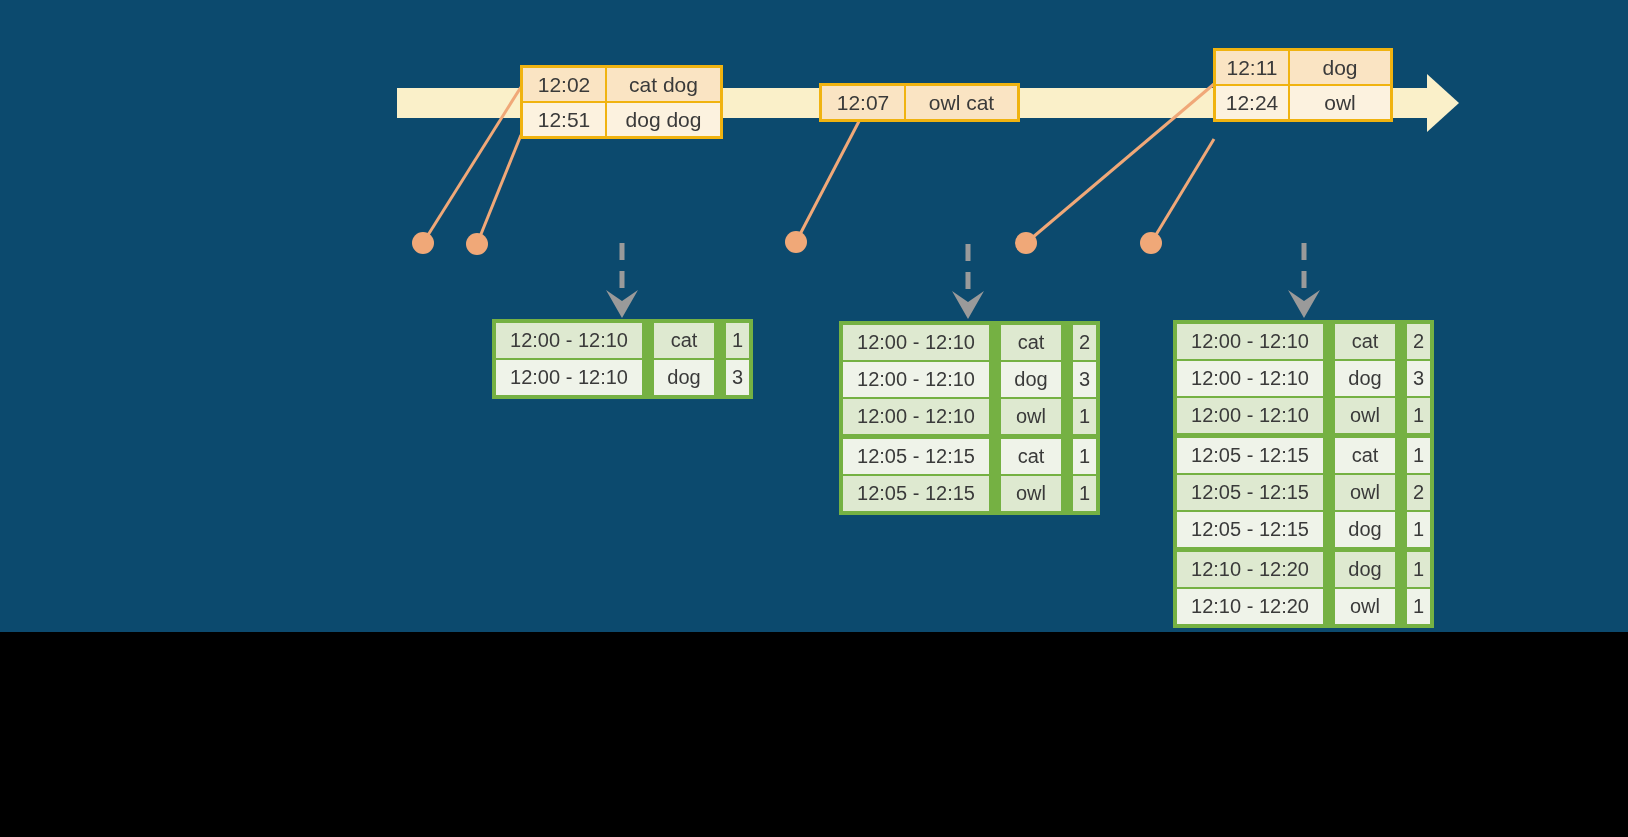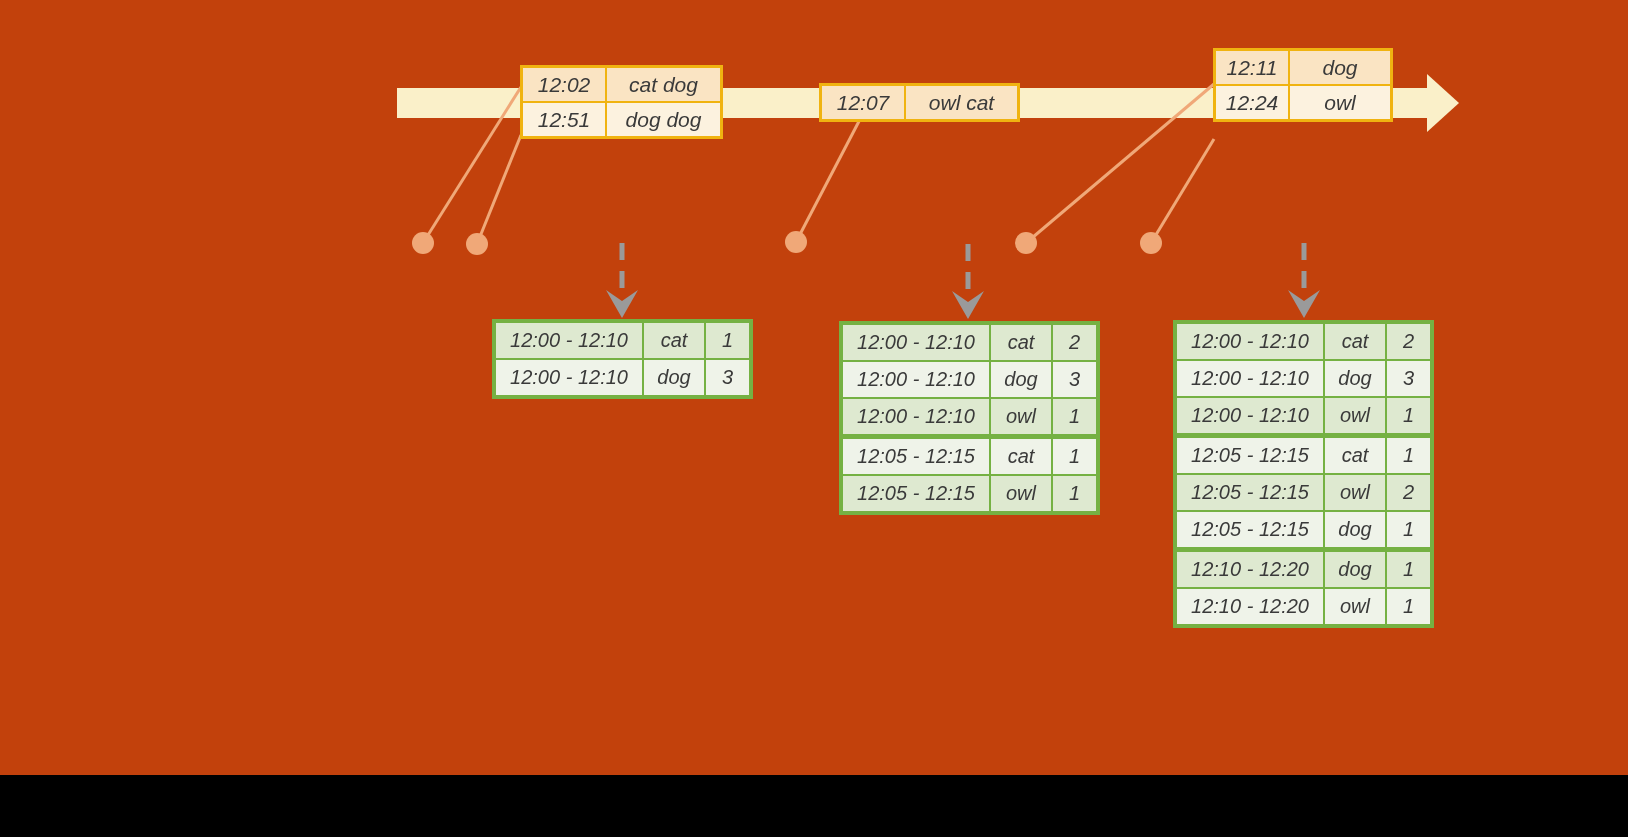--- a/index.html
+++ b/index.html
@@ -1,18 +1,18 @@
 <!DOCTYPE html>
 <html><head>
 <meta charset="utf-8">
 <style>
   html,body{margin:0;padding:0;background:#000;}
   #canvas{
-    position:relative;width:1628px;height:775px;background:#c2410c;
-    font-family:"Liberation Sans", sans-serif;color:#3A3A3A;overflow:hidden;font-style:italic;
+    position:relative;width:1628px;height:632px;background:#0c4a6e;
+    font-family:"Liberation Sans", sans-serif;color:#3A3A3A;overflow:hidden;
   }
   
   .tl-band{position:absolute;left:397px;top:88px;width:1030px;height:30px;background:#FAF0C9;}
   .tl-head{
     position:absolute;left:1427px;top:74px;width:0;height:0;
     border-top:29px solid transparent;border-bottom:29px solid transparent;
     border-left:32px solid #FAF0C9;
   }
   
   svg.overlay{position:absolute;left:0;top:0;}
@@ -30,21 +30,21 @@
   .etime{width:82px;}
   .etime3{width:72px;}
   .ewords{flex:1;}
   .peach{background:#FAE4C3;}
   .cream{background:#FCF2DF;}
   
   .gtable{
     position:absolute;box-sizing:border-box;background:#75B143;
     padding:4px;display:flex;flex-direction:column;gap:2px;width:261px;
   }
-  .grow{display:flex;gap:2px;height:35px;flex:none;}
+  .grow{display:flex;gap:12px;height:35px;flex:none;}
   .gsep{margin-top:3px;}
   .gcell{display:flex;align-items:center;justify-content:center;font-size:20px;}
   .gwin{width:146px;}
   .gword{width:60px;text-align:center;}
   .gcount{flex:1;}
   .gdark{background:#DEE9D0;}
   .glight{background:#EFF3E9;}
 </style>
 </head>
 <body>

